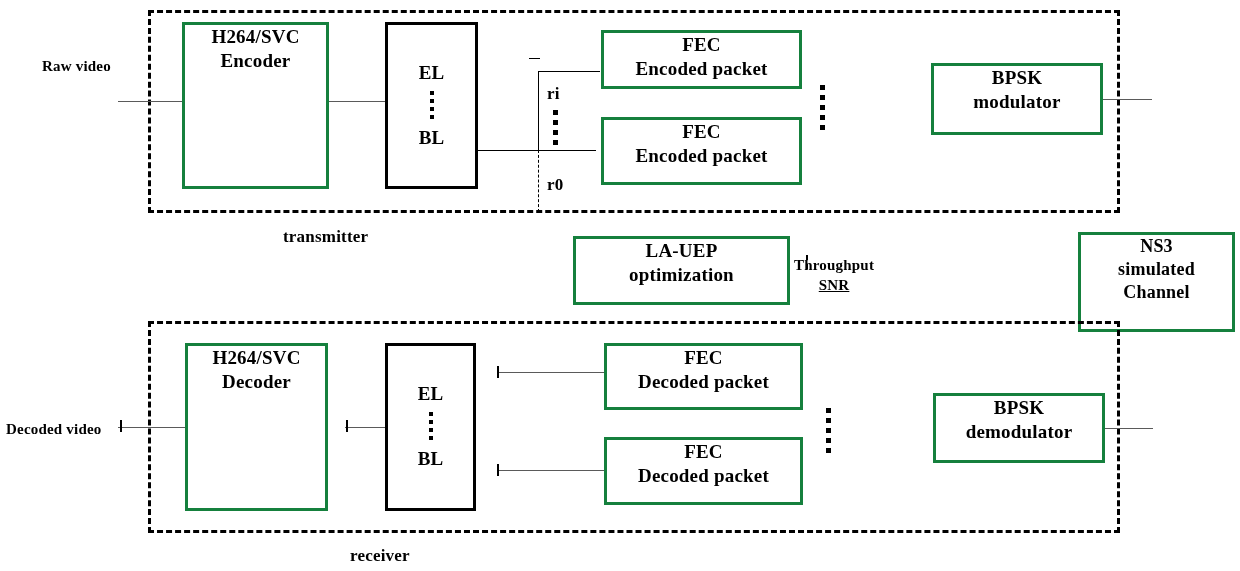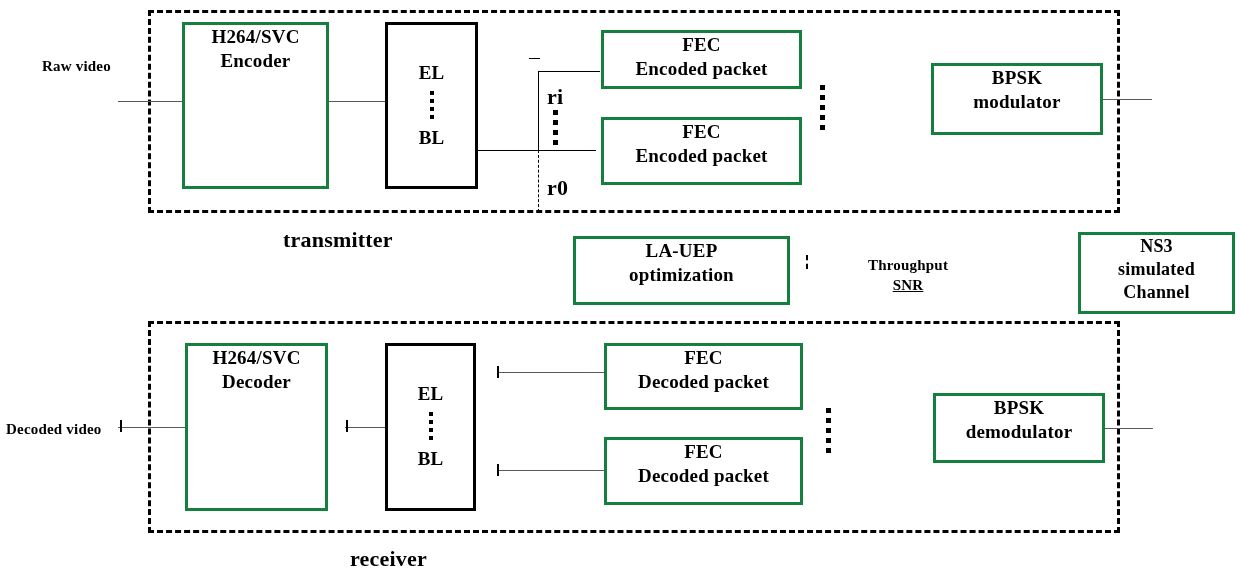--- a/index.html
+++ b/index.html
@@ -74,21 +74,21 @@
   }
 
   
   .label {
     position: absolute;
     font-size: 15px;
     font-weight: 600;
     white-space: nowrap;
     letter-spacing: 0.2px;
   }
-  .label.small { font-size: 22px; }
+  .label.small { font-size: 17px; }
   .label.center { text-align: center; }
 
   
   .hline {
     position: absolute;
     height: 0;
     border-top: 1.5px solid #5a5a5a;
   }
   .hline.dark { border-top-color: #000000; }
   .vline {
@@ -194,26 +194,26 @@
 
   <div class="label small" style="left:283px; top:227px;">transmitter</div>
 
   <div class="block" style="left:573px; top:236px; width:217px; height:69px;">
     <span class="ln">LA-UEP</span>
     <span class="ln">optimization</span>
   </div>
 
   <div class="tick" style="left:806px; top:255px;"></div>
 
-  <div class="label center" style="left:868px; top:256px; line-height:1.3;">
+  <div class="label center" style="left:794px; top:256px; line-height:1.3;">
     <span class="ln">Throughput</span><br>
     <span class="ln" style="display:inline-block; width:100%; text-align:center;text-decoration:underline;">SNR</span>
   </div>
 
-  <div class="block" style="left:1078px; top:232px; width:157px; height:82px; font-size:18px;">
+  <div class="block" style="left:1078px; top:232px; width:157px; height:100px; font-size:18px;">
     <span class="ln">NS3</span>
     <span class="ln">simulated</span>
     <span class="ln">Channel</span>
   </div>
 
   <div class="region" style="left:148px; top:321px; width:972px; height:212px;"></div>
 
   <div class="label" style="left:6px; top:385px;margin-top:36px;">Decoded video</div>
   <div class="hline" style="left:118px; top:427px; width:68px;"></div>
   <div class="tick" style="left:120px; top:420px; height:12px;"></div>

